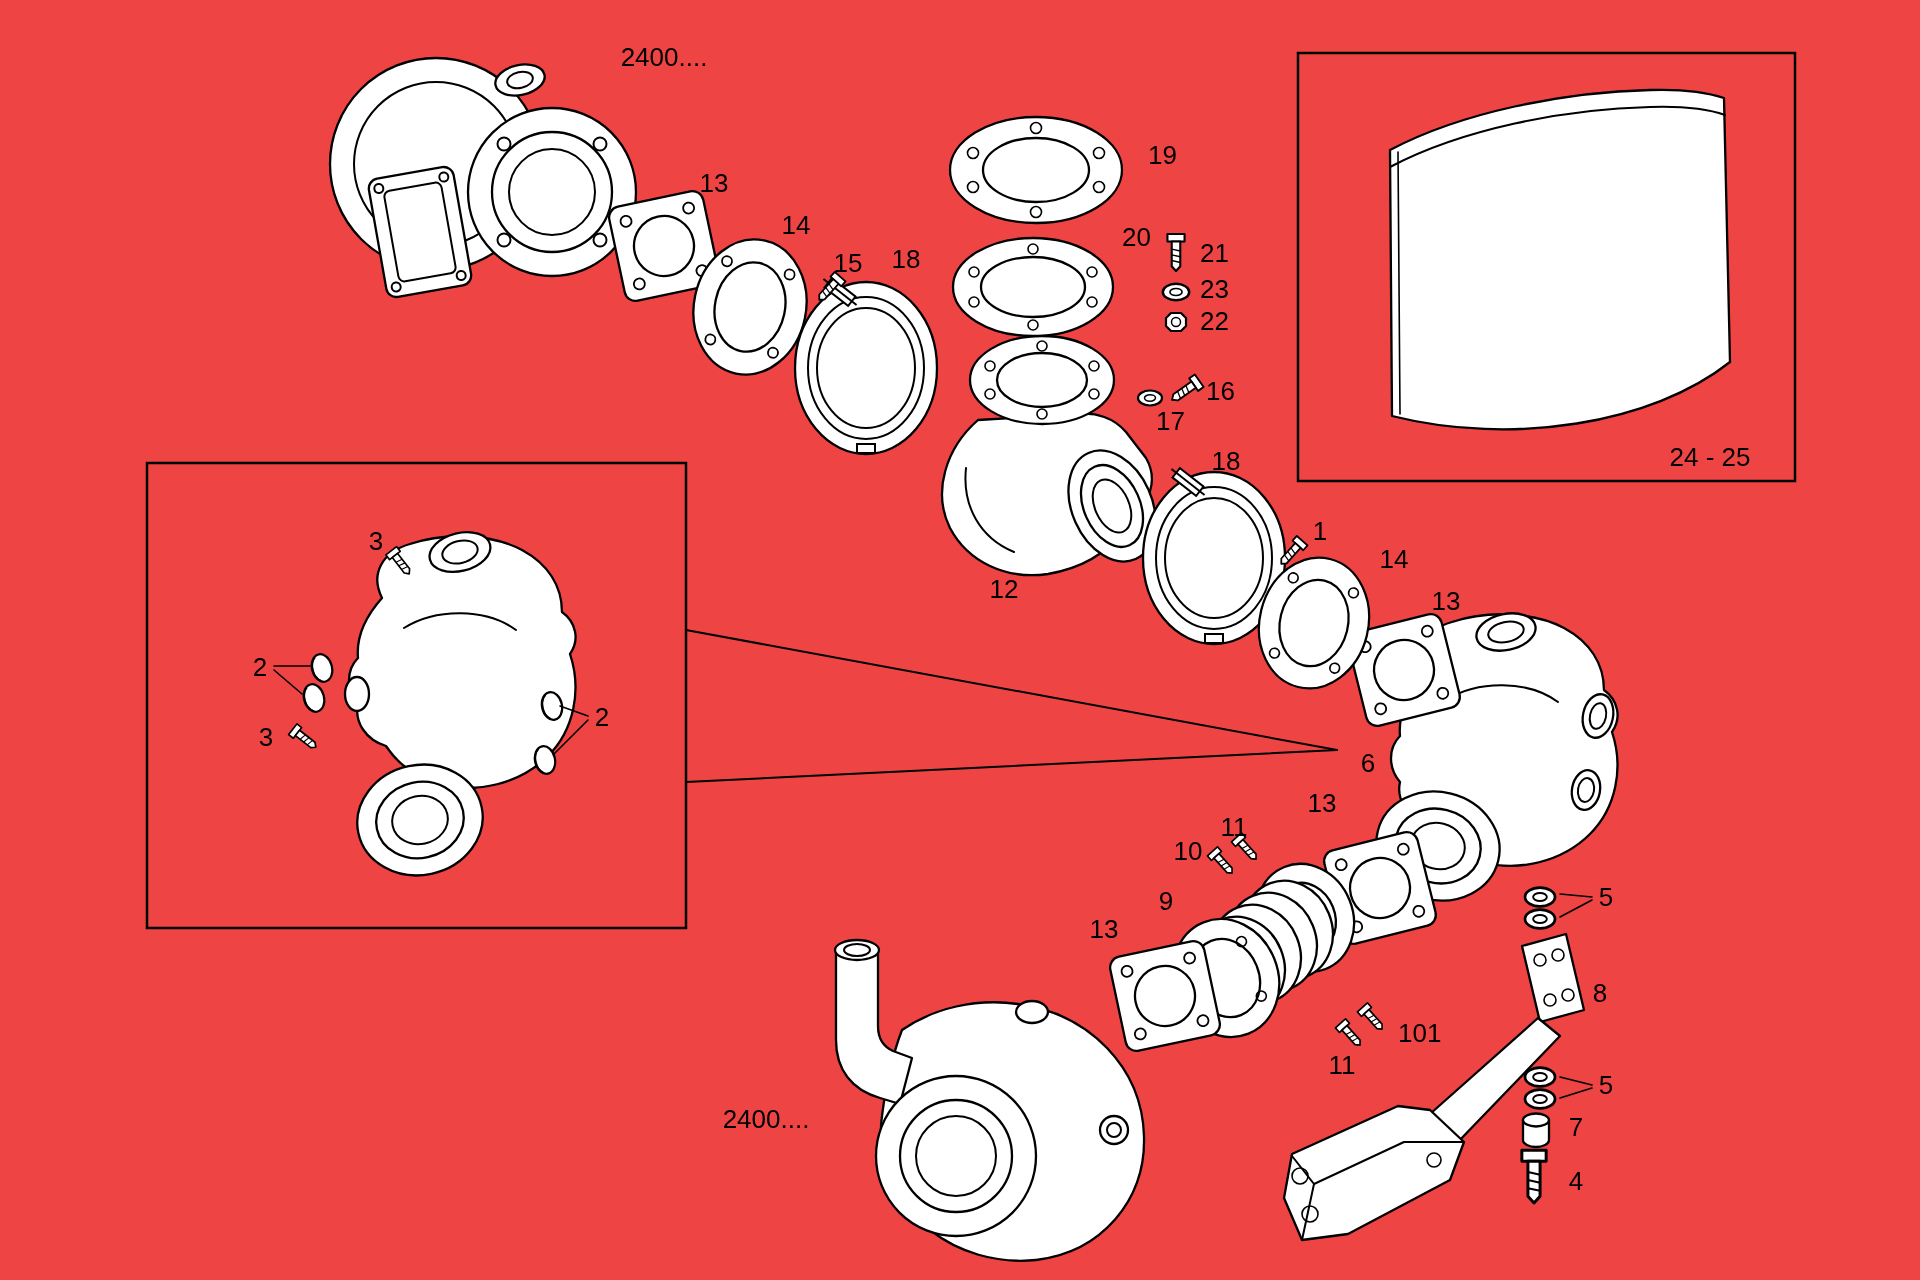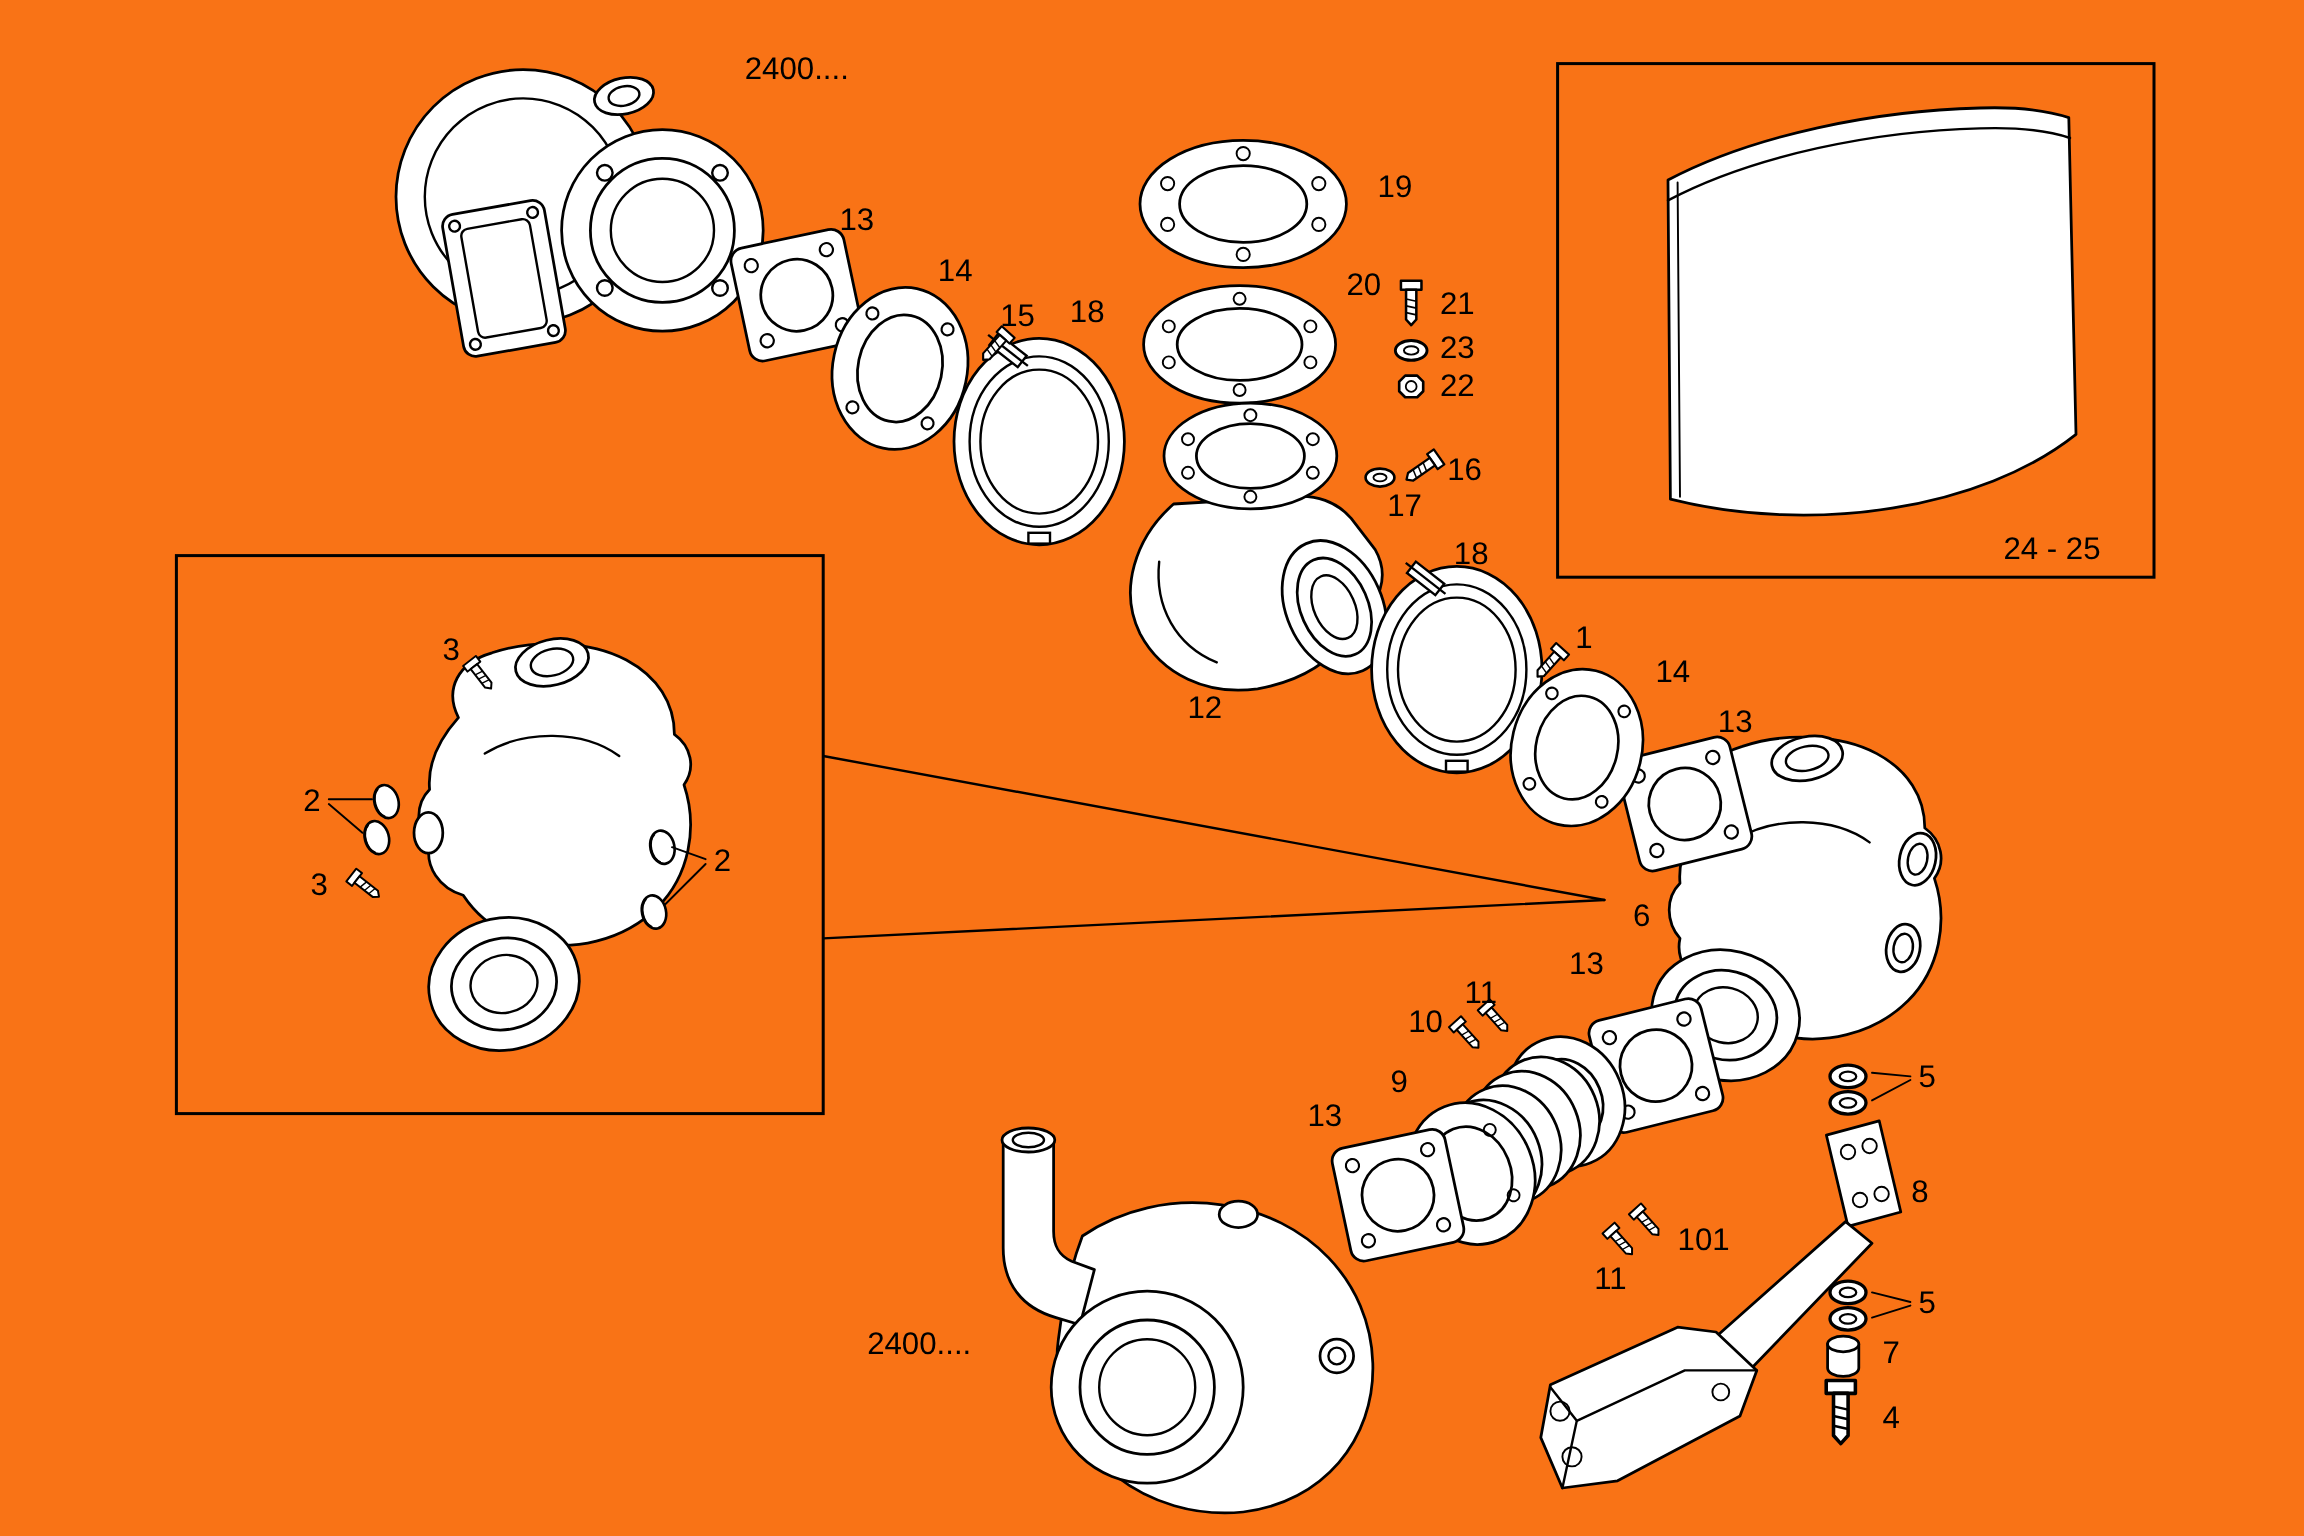--- a/index.html
+++ b/index.html
@@ -1,16 +1,16 @@
 <!DOCTYPE html>
 <html><head>
 <meta charset="utf-8">
 <style>
   html,body{margin:0;padding:0;background:#fff;}
-  .stage{position:relative;width:1920px;height:1280px;background:#f97316;overflow:hidden;}
+  .stage{position:relative;width:1920px;height:1280px;background:#ef4444;overflow:hidden;}
   svg{position:absolute;left:0;top:0;}
   .st{fill:#ffffff;stroke:#000000;stroke-width:2.3;stroke-linejoin:round;stroke-linecap:round;}
   .ln{fill:none;stroke:#000000;stroke-width:2;stroke-linejoin:round;stroke-linecap:round;}
   .thin{stroke-width:1.6;}
   .box{fill:none;stroke:#000000;stroke-width:2.5;}
   .lbl{font-family:"Liberation Sans",sans-serif;font-size:26px;fill:#000000;}
 </style>
 </head>
 <body>
 

